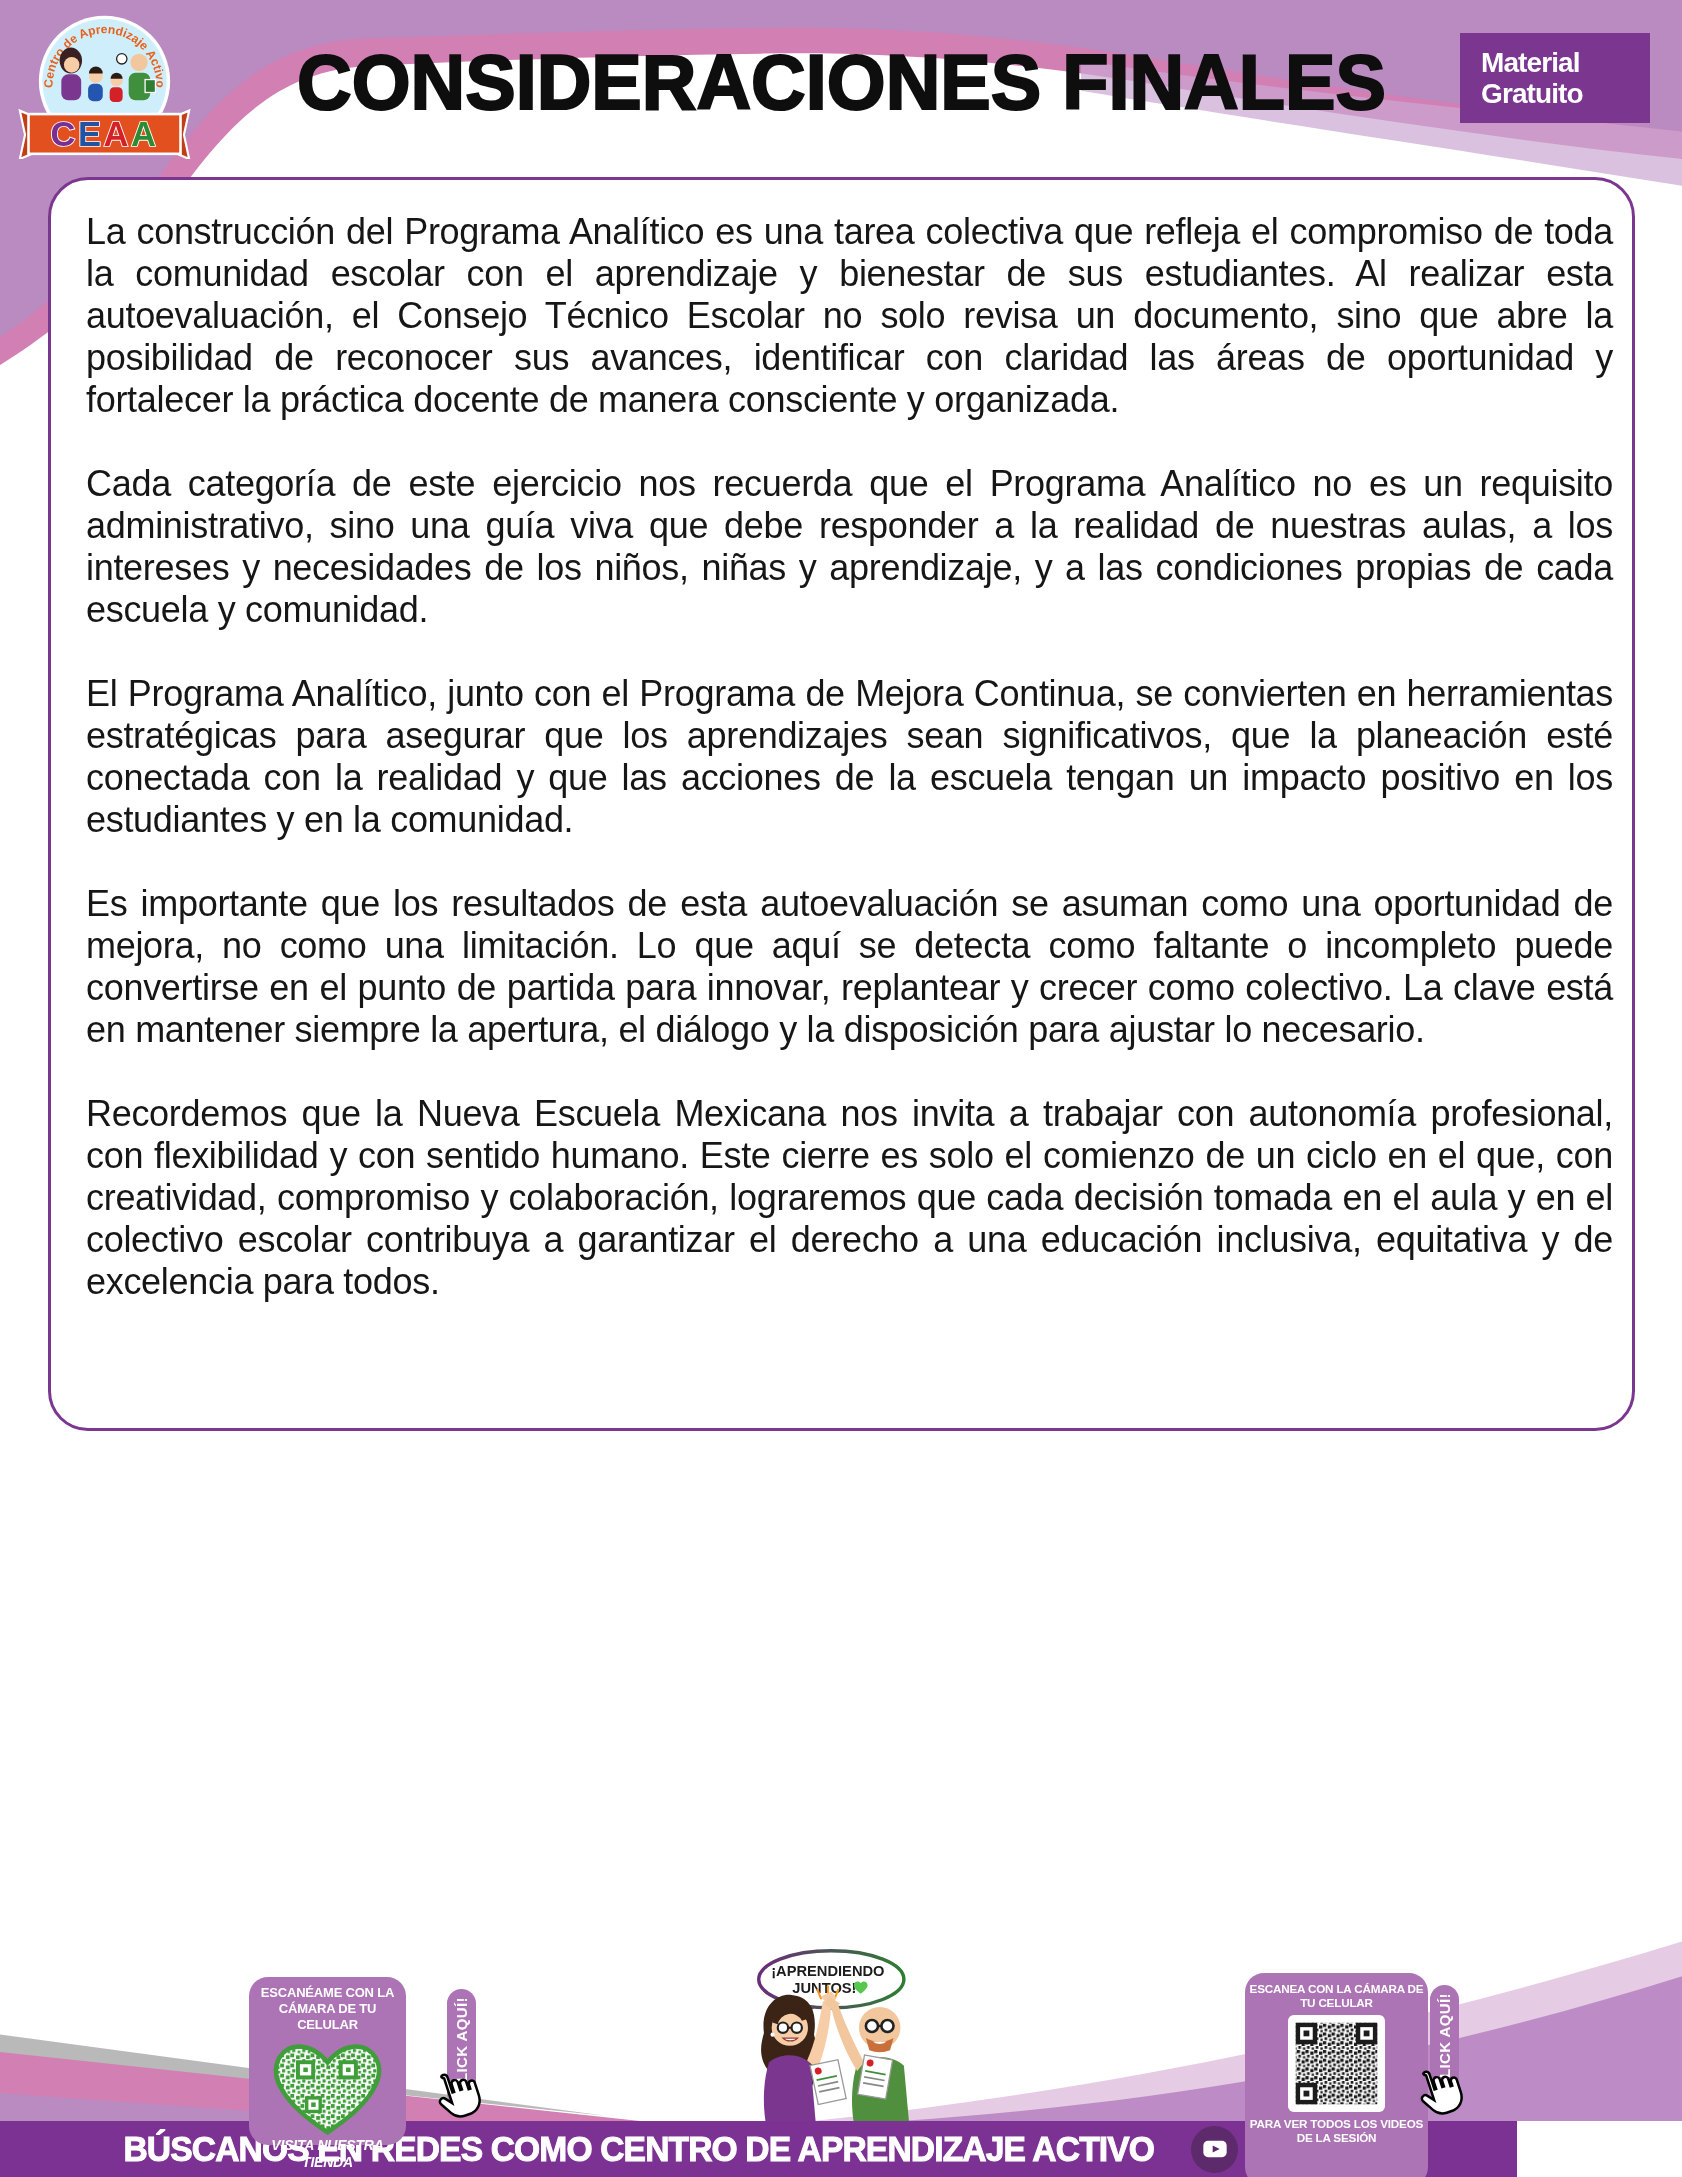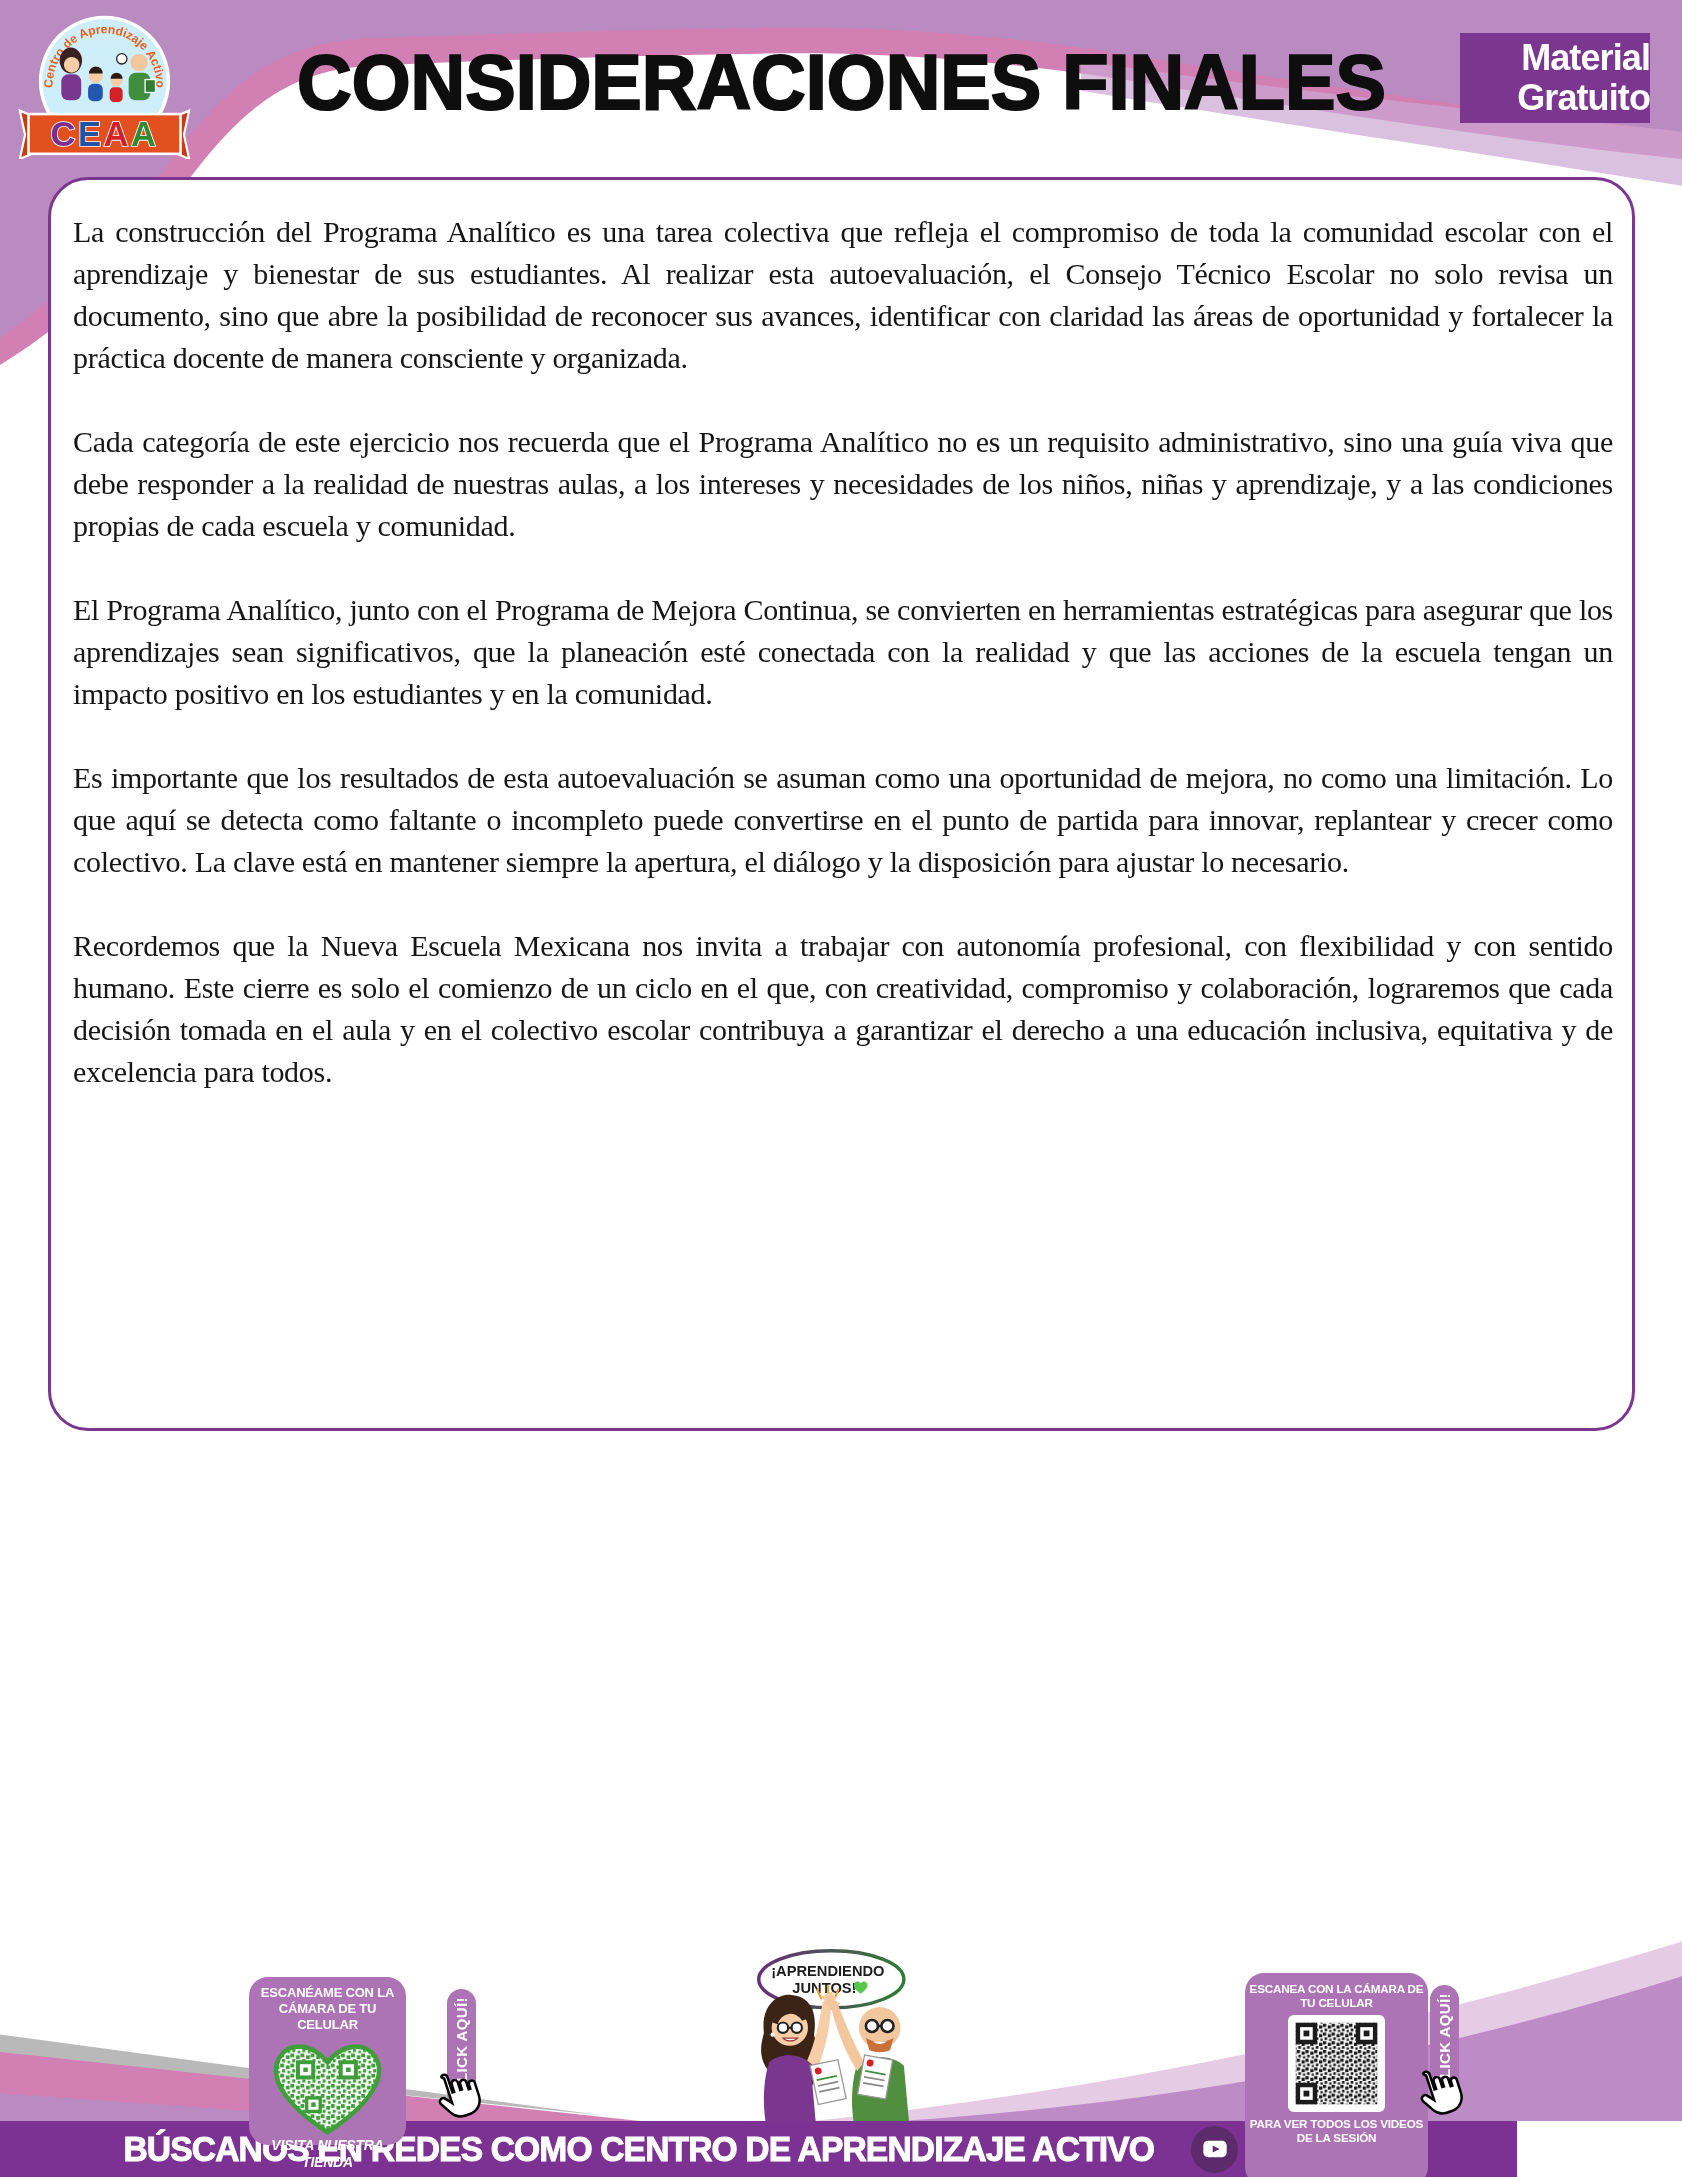--- a/index.html
+++ b/index.html
@@ -7,30 +7,30 @@
         font-family:"Liberation Sans","DejaVu Sans",sans-serif;}
   svg{display:block;}
 
   
   .header-deco{position:absolute;left:0;top:0;width:1683px;height:372px;}
   .page-title{position:absolute;left:0;top:43px;width:100%;text-align:center;
       font-weight:bold;font-size:78px;line-height:1;color:#0e0e0e;
       -webkit-text-stroke:2.2px #0e0e0e;letter-spacing:0px;transform:scaleX(.97);}
   .badge{position:absolute;left:1460px;top:33px;width:190px;height:90px;background:#7b3790;
       color:#ffffff;display:flex;flex-direction:column;justify-content:center;
-      padding-left:21px;box-sizing:border-box;font-weight:bold;font-size:36px;line-height:1.12;
-      letter-spacing:-0.9px;text-align:right;}
+      padding-left:21px;box-sizing:border-box;font-weight:bold;font-size:28px;line-height:1.12;
+      letter-spacing:-0.9px;}
   .logo{position:absolute;left:17.3px;top:7px;width:175px;height:152px;}
 
   
   .textbox{position:absolute;left:48px;top:177px;width:1587px;height:1254px;box-sizing:border-box;
       border:3.9px solid #7b3790;border-radius:40px;background:#ffffff;
       padding:31px 19px 17.3px 19px;overflow:hidden;}
-  .textbox p{margin:0 0 42px 3px;font-size:30px;line-height:42px;color:#161616;
-      text-align:justify;letter-spacing:-0.3px;font-family:Liberation Serif, serif;}
+  .textbox p{margin:0 0 42px 16px;font-size:36px;line-height:42px;color:#161616;
+      text-align:justify;letter-spacing:-0.3px;font-family:Liberation Sans, sans-serif;}
   .textbox p:last-child{margin-bottom:0;}
 
   
   .footer-deco{position:absolute;left:0;top:1924px;width:1683px;height:197px;}
   .bottom-bar{position:absolute;left:0;top:2121px;width:1517px;height:56px;background:#7c3292;
       display:flex;align-items:center;justify-content:center;gap:15.6px;z-index:3;}
   .bar-text{color:#ffffff;font-weight:bold;font-size:35px;letter-spacing:-0.9px;
       -webkit-text-stroke:1px #ffffff;white-space:nowrap;transform:scaleX(.96);}
   .social-row{display:flex;gap:12px;align-items:center;}
   .social-circle{width:47px;height:47px;border-radius:50%;background:#5d2a6b;

